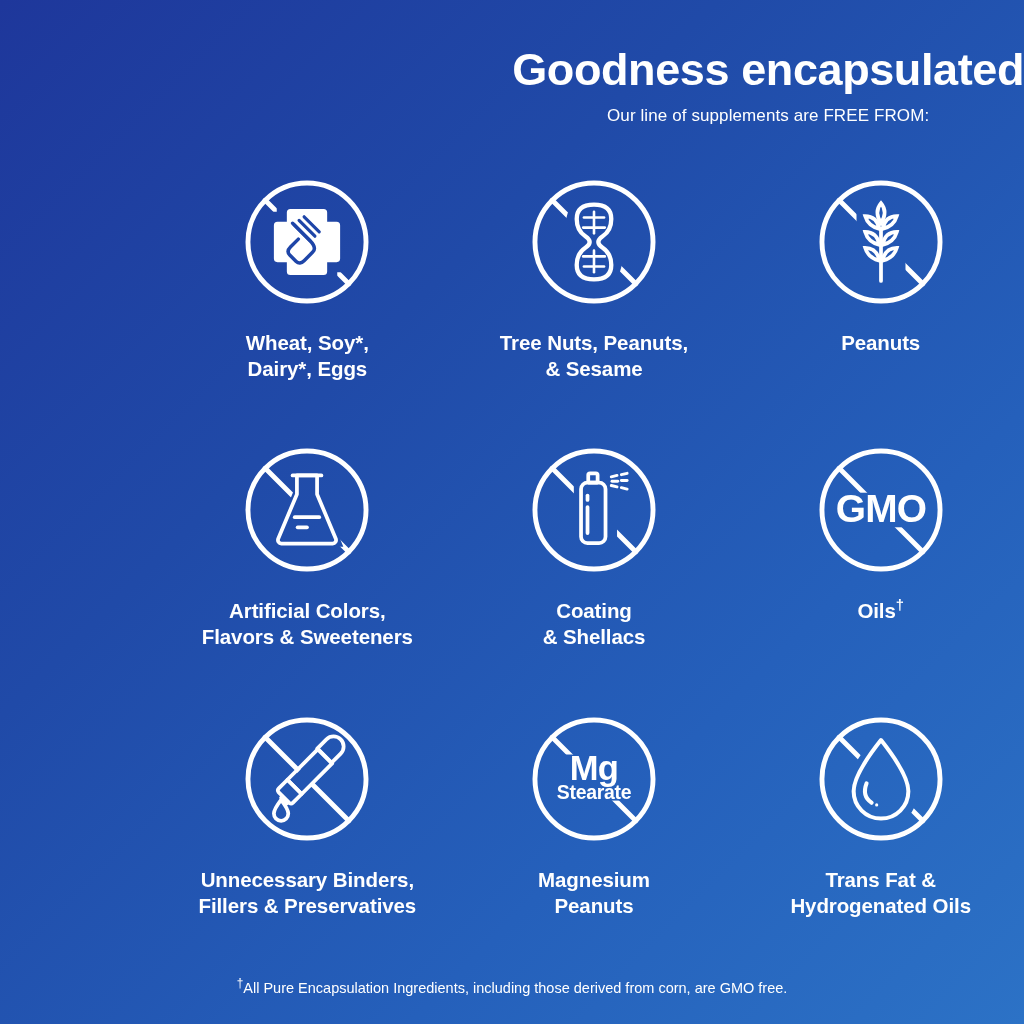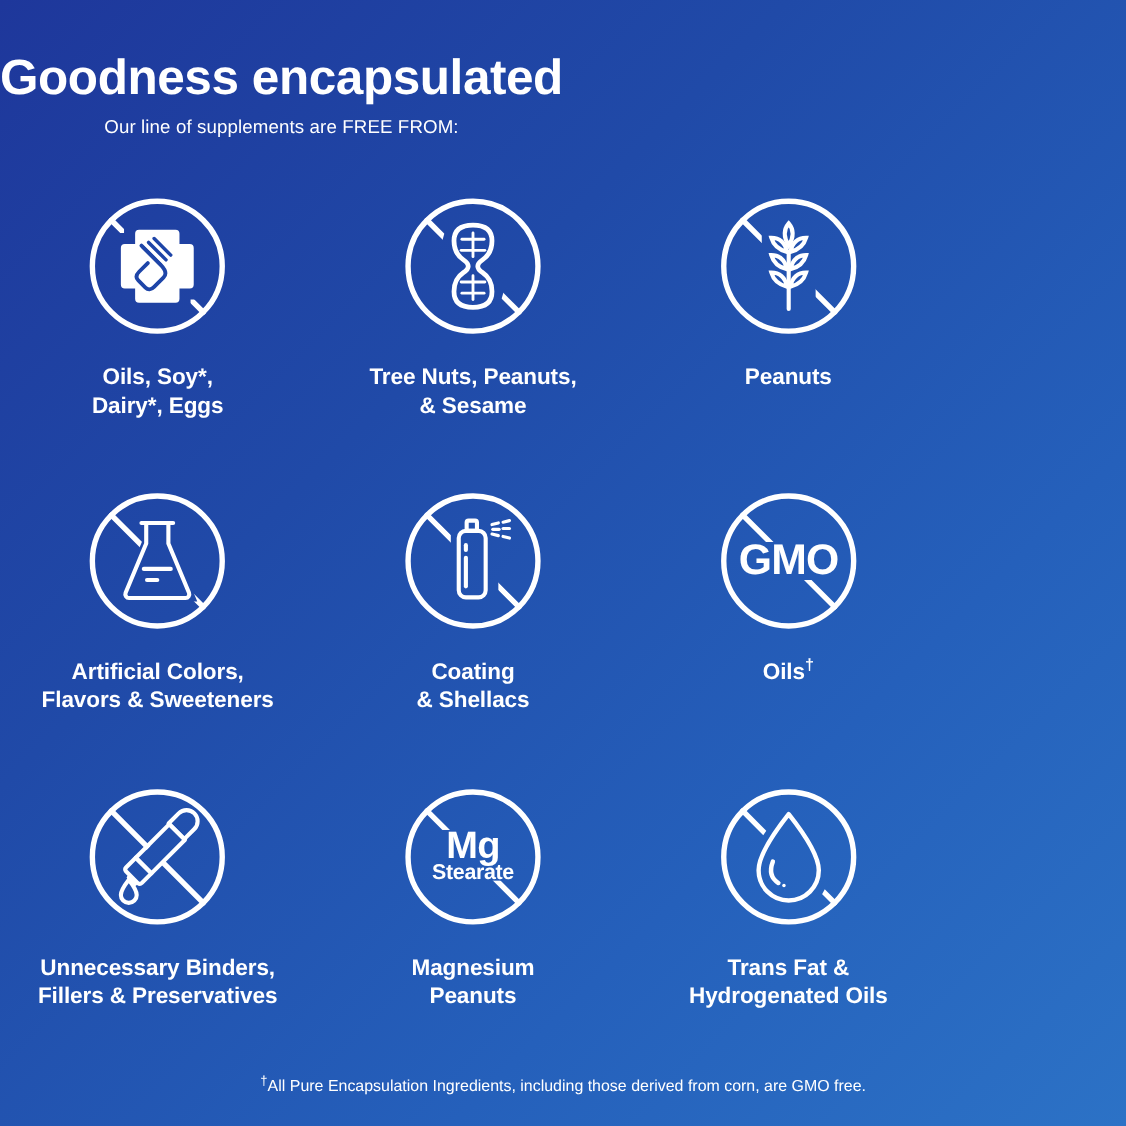--- a/index.html
+++ b/index.html
@@ -4,21 +4,21 @@
 <style>
   * { margin:0; padding:0; box-sizing:border-box; }
   html,body { width:1024px; height:1024px; }
   body {
     font-family: "Liberation Sans", sans-serif;
     background: linear-gradient(135deg, #1e379b 0%, #204aa8 35%, #2560bb 70%, #2c72c6 100%);
     color:#ffffff;
     overflow:hidden;
     position:relative;
   }
-  .sheet { width:1024px; height:1024px; display:flex; flex-direction:column; align-items:flex-start; }
+  .sheet { width:1024px; height:1024px; display:flex; flex-direction:column; align-items:flex-end; }
 
   .header { margin-top:46px; text-align:center; }
   .title {
     font-size:45px; font-weight:bold; letter-spacing:-0.4px; line-height:1.06;
   }
   .subtitle {
     margin-top:12px; font-size:17px; font-weight:normal; letter-spacing:0.1px;
   }
 
   .grid {
@@ -66,21 +66,21 @@
         <circle cx="50" cy="50" r="41" fill="none" stroke="#fff" stroke-width="3.4"></circle>
         <line x1="21" y1="21" x2="79" y2="79" stroke="#fff" stroke-width="3.4" stroke-linecap="round" mask="url(#m1)"></line>
         <path d="M38.5 29.5h23v9h9v23h-9v9h-23v-9h-9v-23h9z" fill="#fff" stroke="#fff" stroke-width="5" stroke-linejoin="round"></path>
         <g stroke="#1e45a8" stroke-width="2.2" stroke-linecap="round" fill="none">
           <line x1="41" y1="38" x2="52" y2="49"></line>
           <line x1="44.5" y1="35" x2="55.5" y2="46"></line>
           <line x1="48" y1="32.5" x2="58.5" y2="43"></line>
         </g>
         <path d="M40 37 L52 49 Q57 54 54 57 L48 63 Q45 66 42.5 63.5 L38 59 Q35.5 56.5 38.5 53.5 L44 48" fill="none" stroke="#1e45a8" stroke-width="2.4" stroke-linecap="round" stroke-linejoin="round"></path>
       </svg>
-      <div class="label">Oils, Soy*,
+      <div class="label">Wheat, Soy*,
 Dairy*, Eggs</div>
     </div>
 
     <div class="cell">
       <svg class="badge" viewBox="0 0 100 100">
         <defs>
             <mask id="m2">
           <rect width="100" height="100" fill="#fff"></rect>
           <rect x="34" y="21" width="32" height="58" rx="16" fill="#000" stroke="#000" stroke-width="7"></rect>
         </mask>

